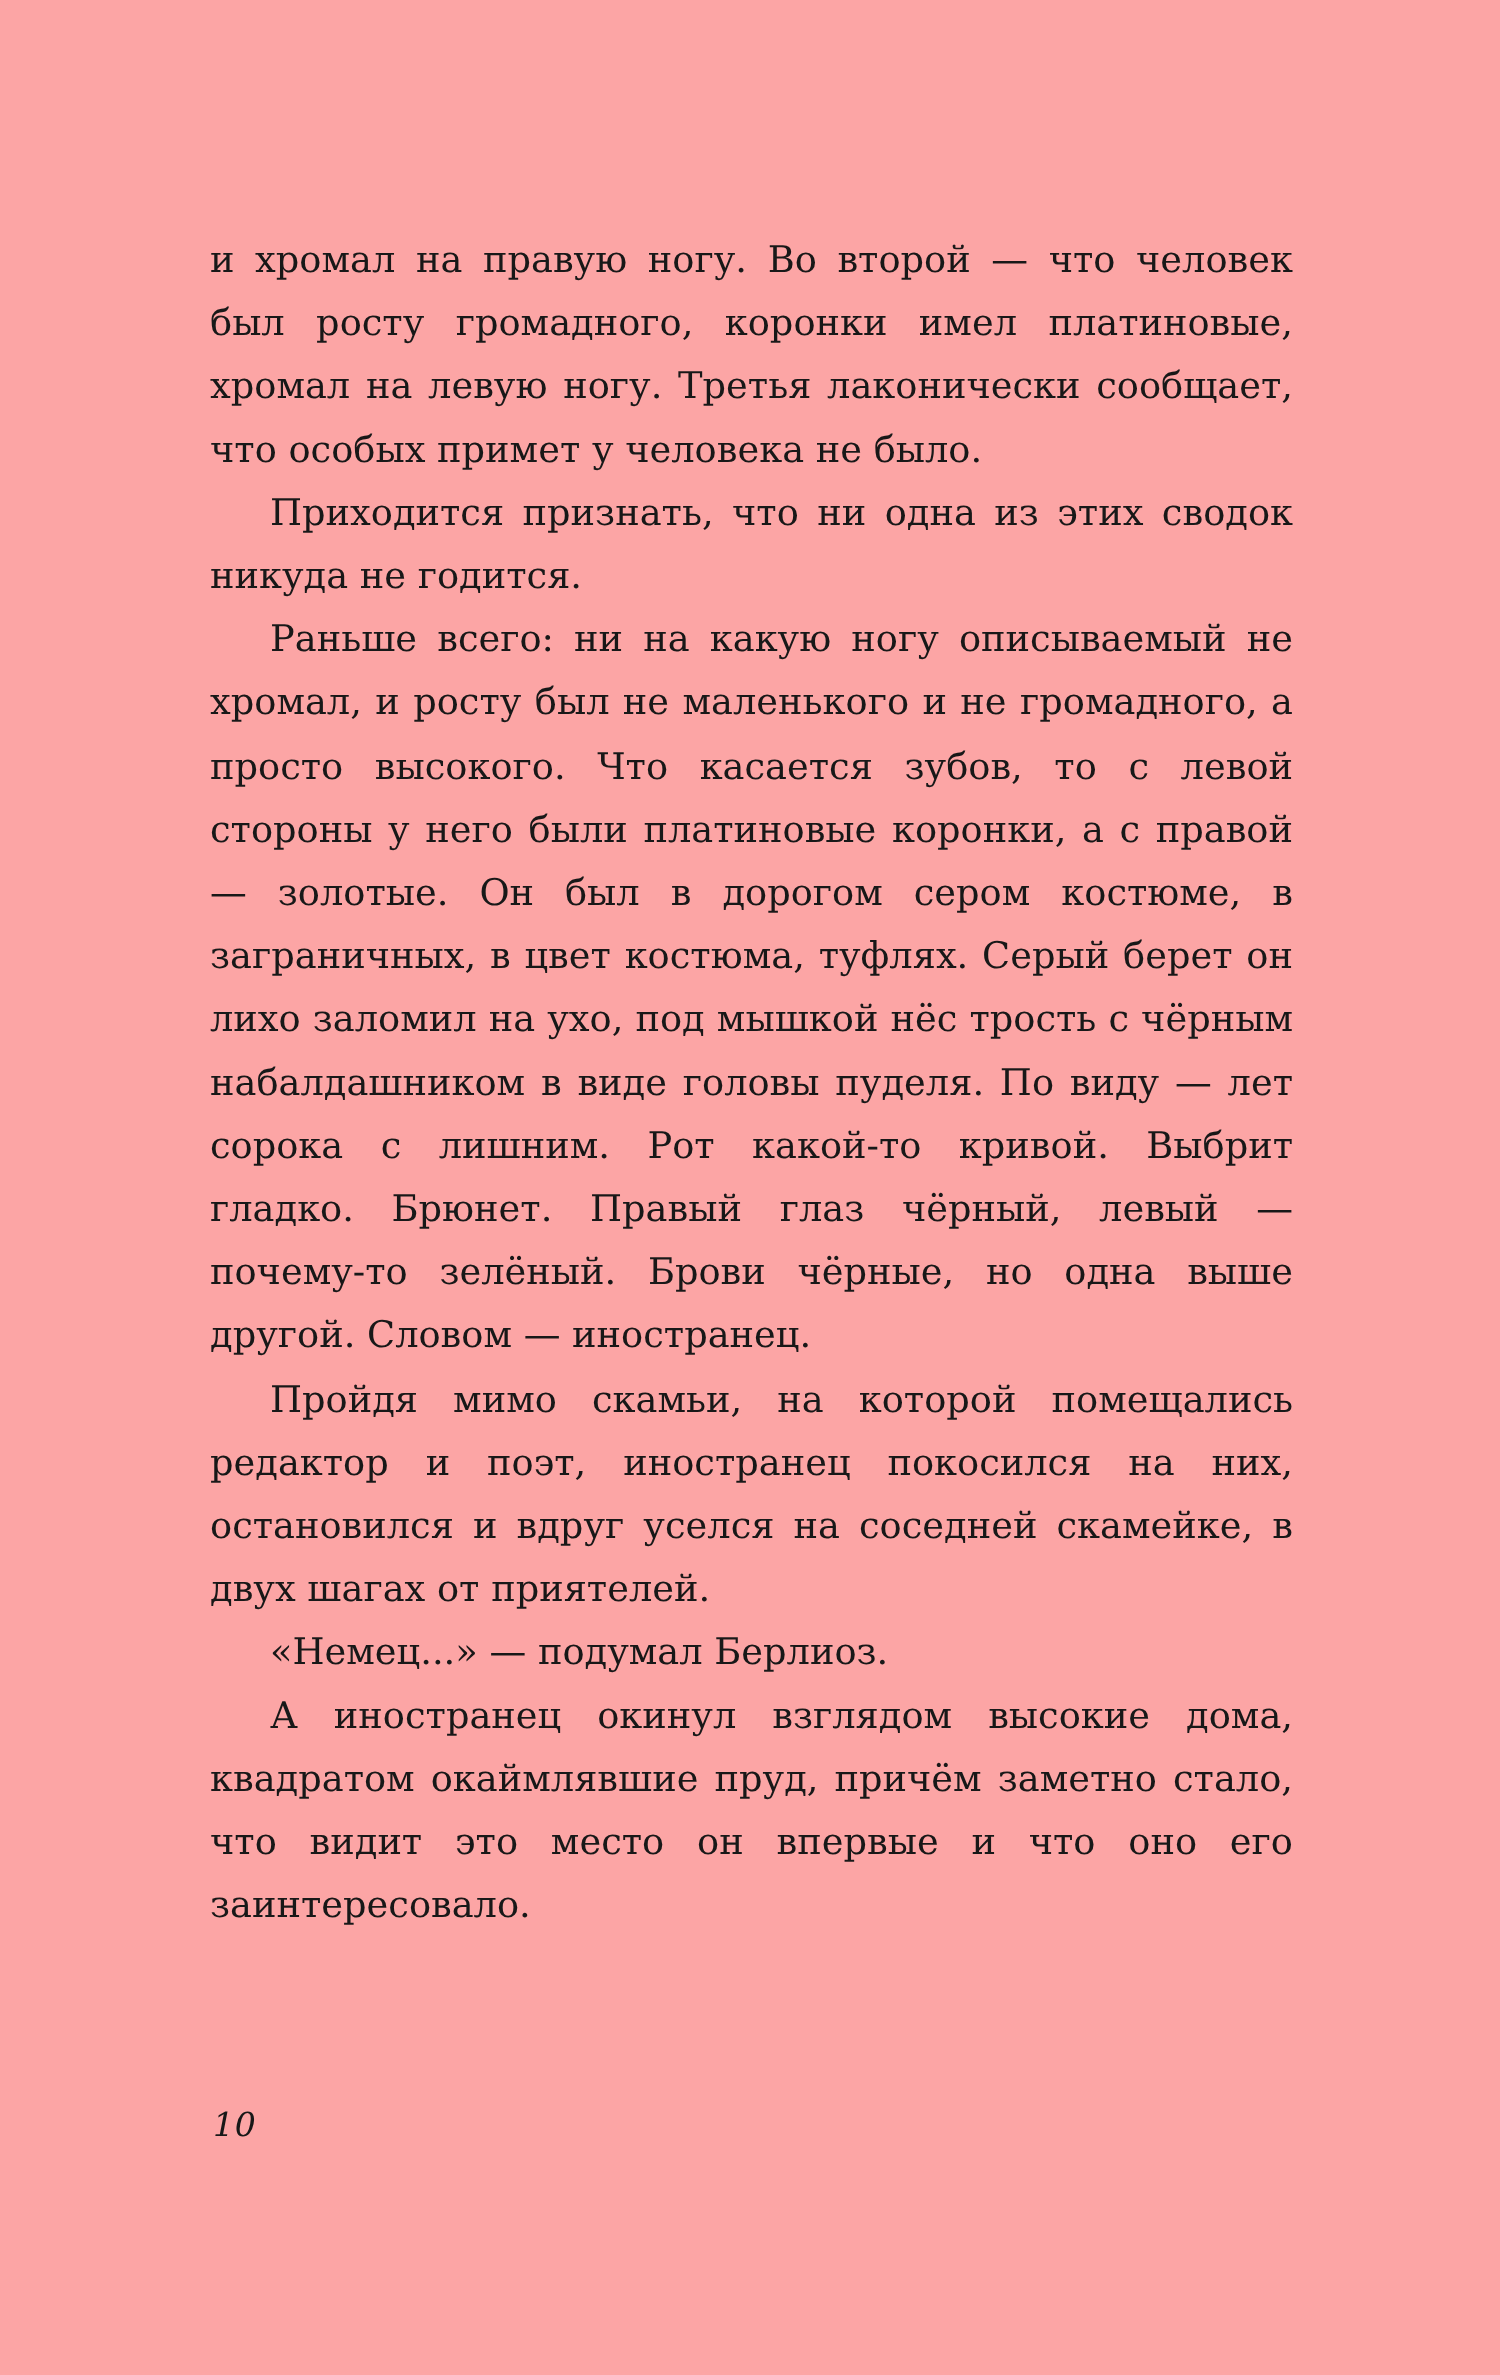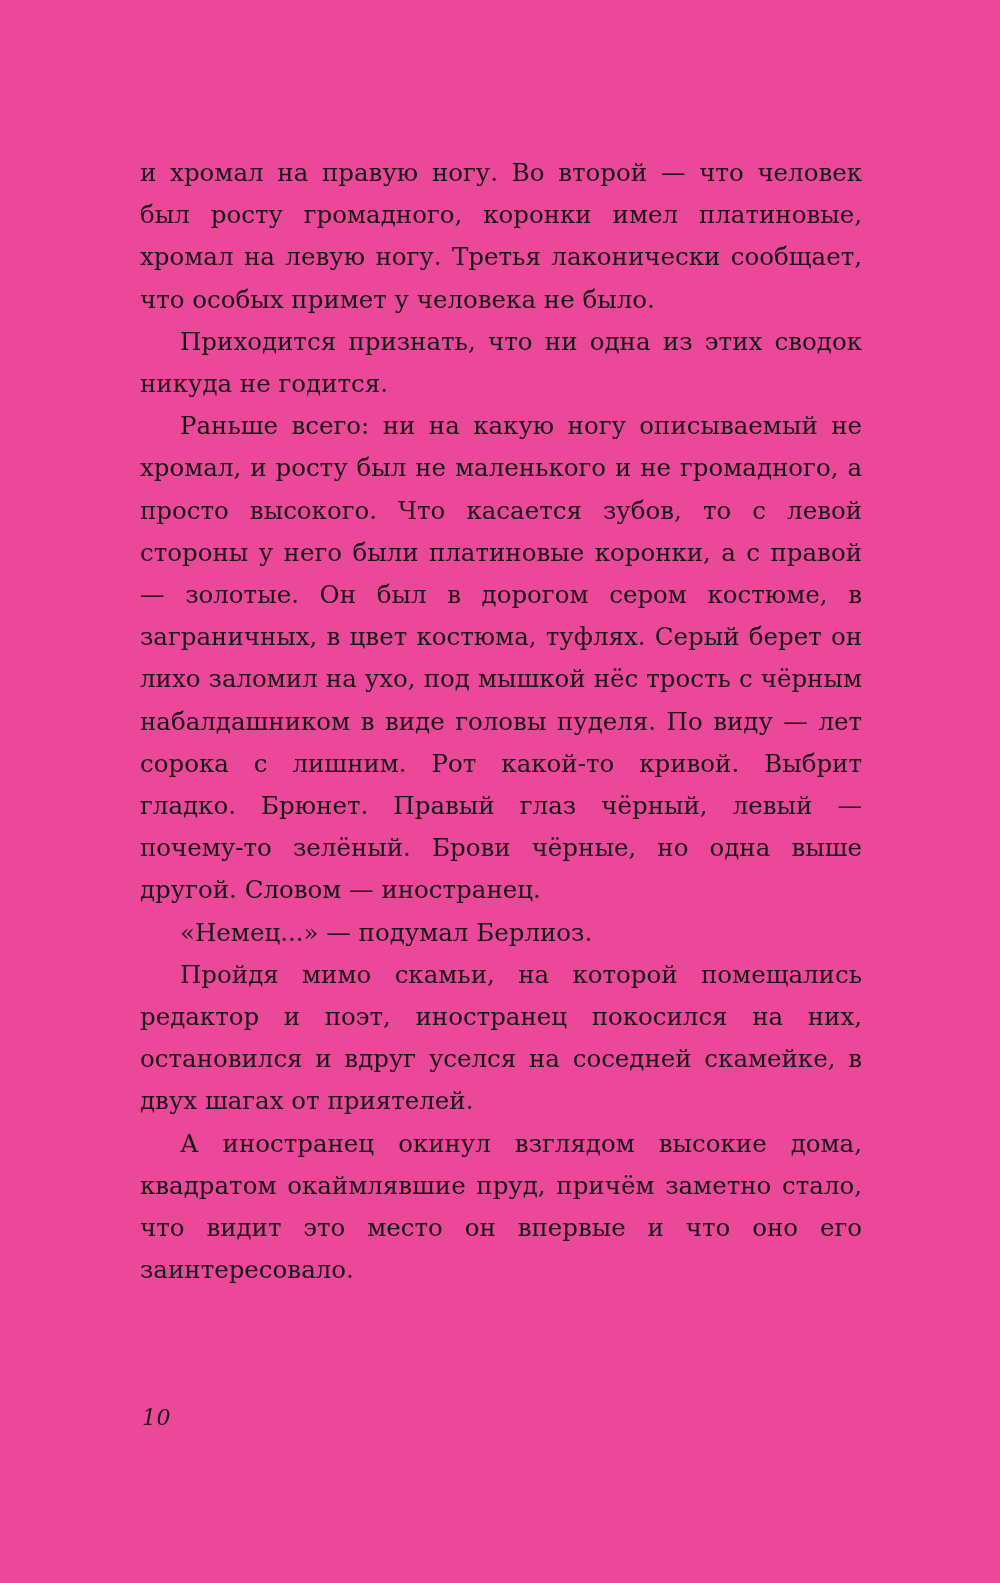--- a/index.html
+++ b/index.html
@@ -4,21 +4,21 @@
 <style>
   html, body {
     margin: 0;
     padding: 0;
     background: #ffffff;
   }
   .page {
     position: relative;
     width: 1000px;
     height: 1583px;
-    background: #ec4899;
+    background: #fca5a5;
     box-sizing: border-box;
     overflow: hidden;
   }
   .text-block {
     position: absolute;
     left: 140px;
     top: 152px;
     width: 722px;
     font-family: "DejaVu Serif", "Liberation Serif", serif;
     font-size: 24.5px;
@@ -47,18 +47,18 @@
   }
 </style>
 </head>
 <body>
 
 <div class="page">
   <div class="text-block">
     <p class="para">и хромал на правую ногу. Во второй — что человек был росту громадного, коронки имел платиновые, хромал на левую ногу. Третья лаконически сообщает, что особых примет у человека не было.</p>
     <p class="para indent">Приходится признать, что ни одна из этих сводок никуда не годится.</p>
     <p class="para indent">Раньше всего: ни на какую ногу описываемый не хромал, и росту был не маленького и не громадного, а просто высокого. Что касается зубов, то с левой стороны у него были платиновые коронки, а с правой — золотые. Он был в дорогом сером костюме, в заграничных, в цвет костюма, туфлях. Серый берет он лихо заломил на ухо, под мышкой нёс трость с чёрным набалдашником в виде головы пуделя. По виду — лет сорока с лишним. Рот какой-то кривой. Выбрит гладко. Брюнет. Правый глаз чёрный, левый — почему-то зелёный. Брови чёрные, но одна выше другой. Словом — иностранец.</p>
+    <p class="para indent">Пройдя мимо скамьи, на которой помещались редактор и поэт, иностранец покосился на них, остановился и вдруг уселся на соседней скамейке, в двух шагах от приятелей.</p>
     <p class="para indent">«Немец...» — подумал Берлиоз.</p>
-    <p class="para indent">Пройдя мимо скамьи, на которой помещались редактор и поэт, иностранец покосился на них, остановился и вдруг уселся на соседней скамейке, в двух шагах от приятелей.</p>
     <p class="para indent">А иностранец окинул взглядом высокие дома, квадратом окаймлявшие пруд, причём заметно стало, что видит это место он впервые и что оно его заинтересовало.</p>
   </div>
   <div class="page-number">10</div>
 </div>
 
 </body></html>

